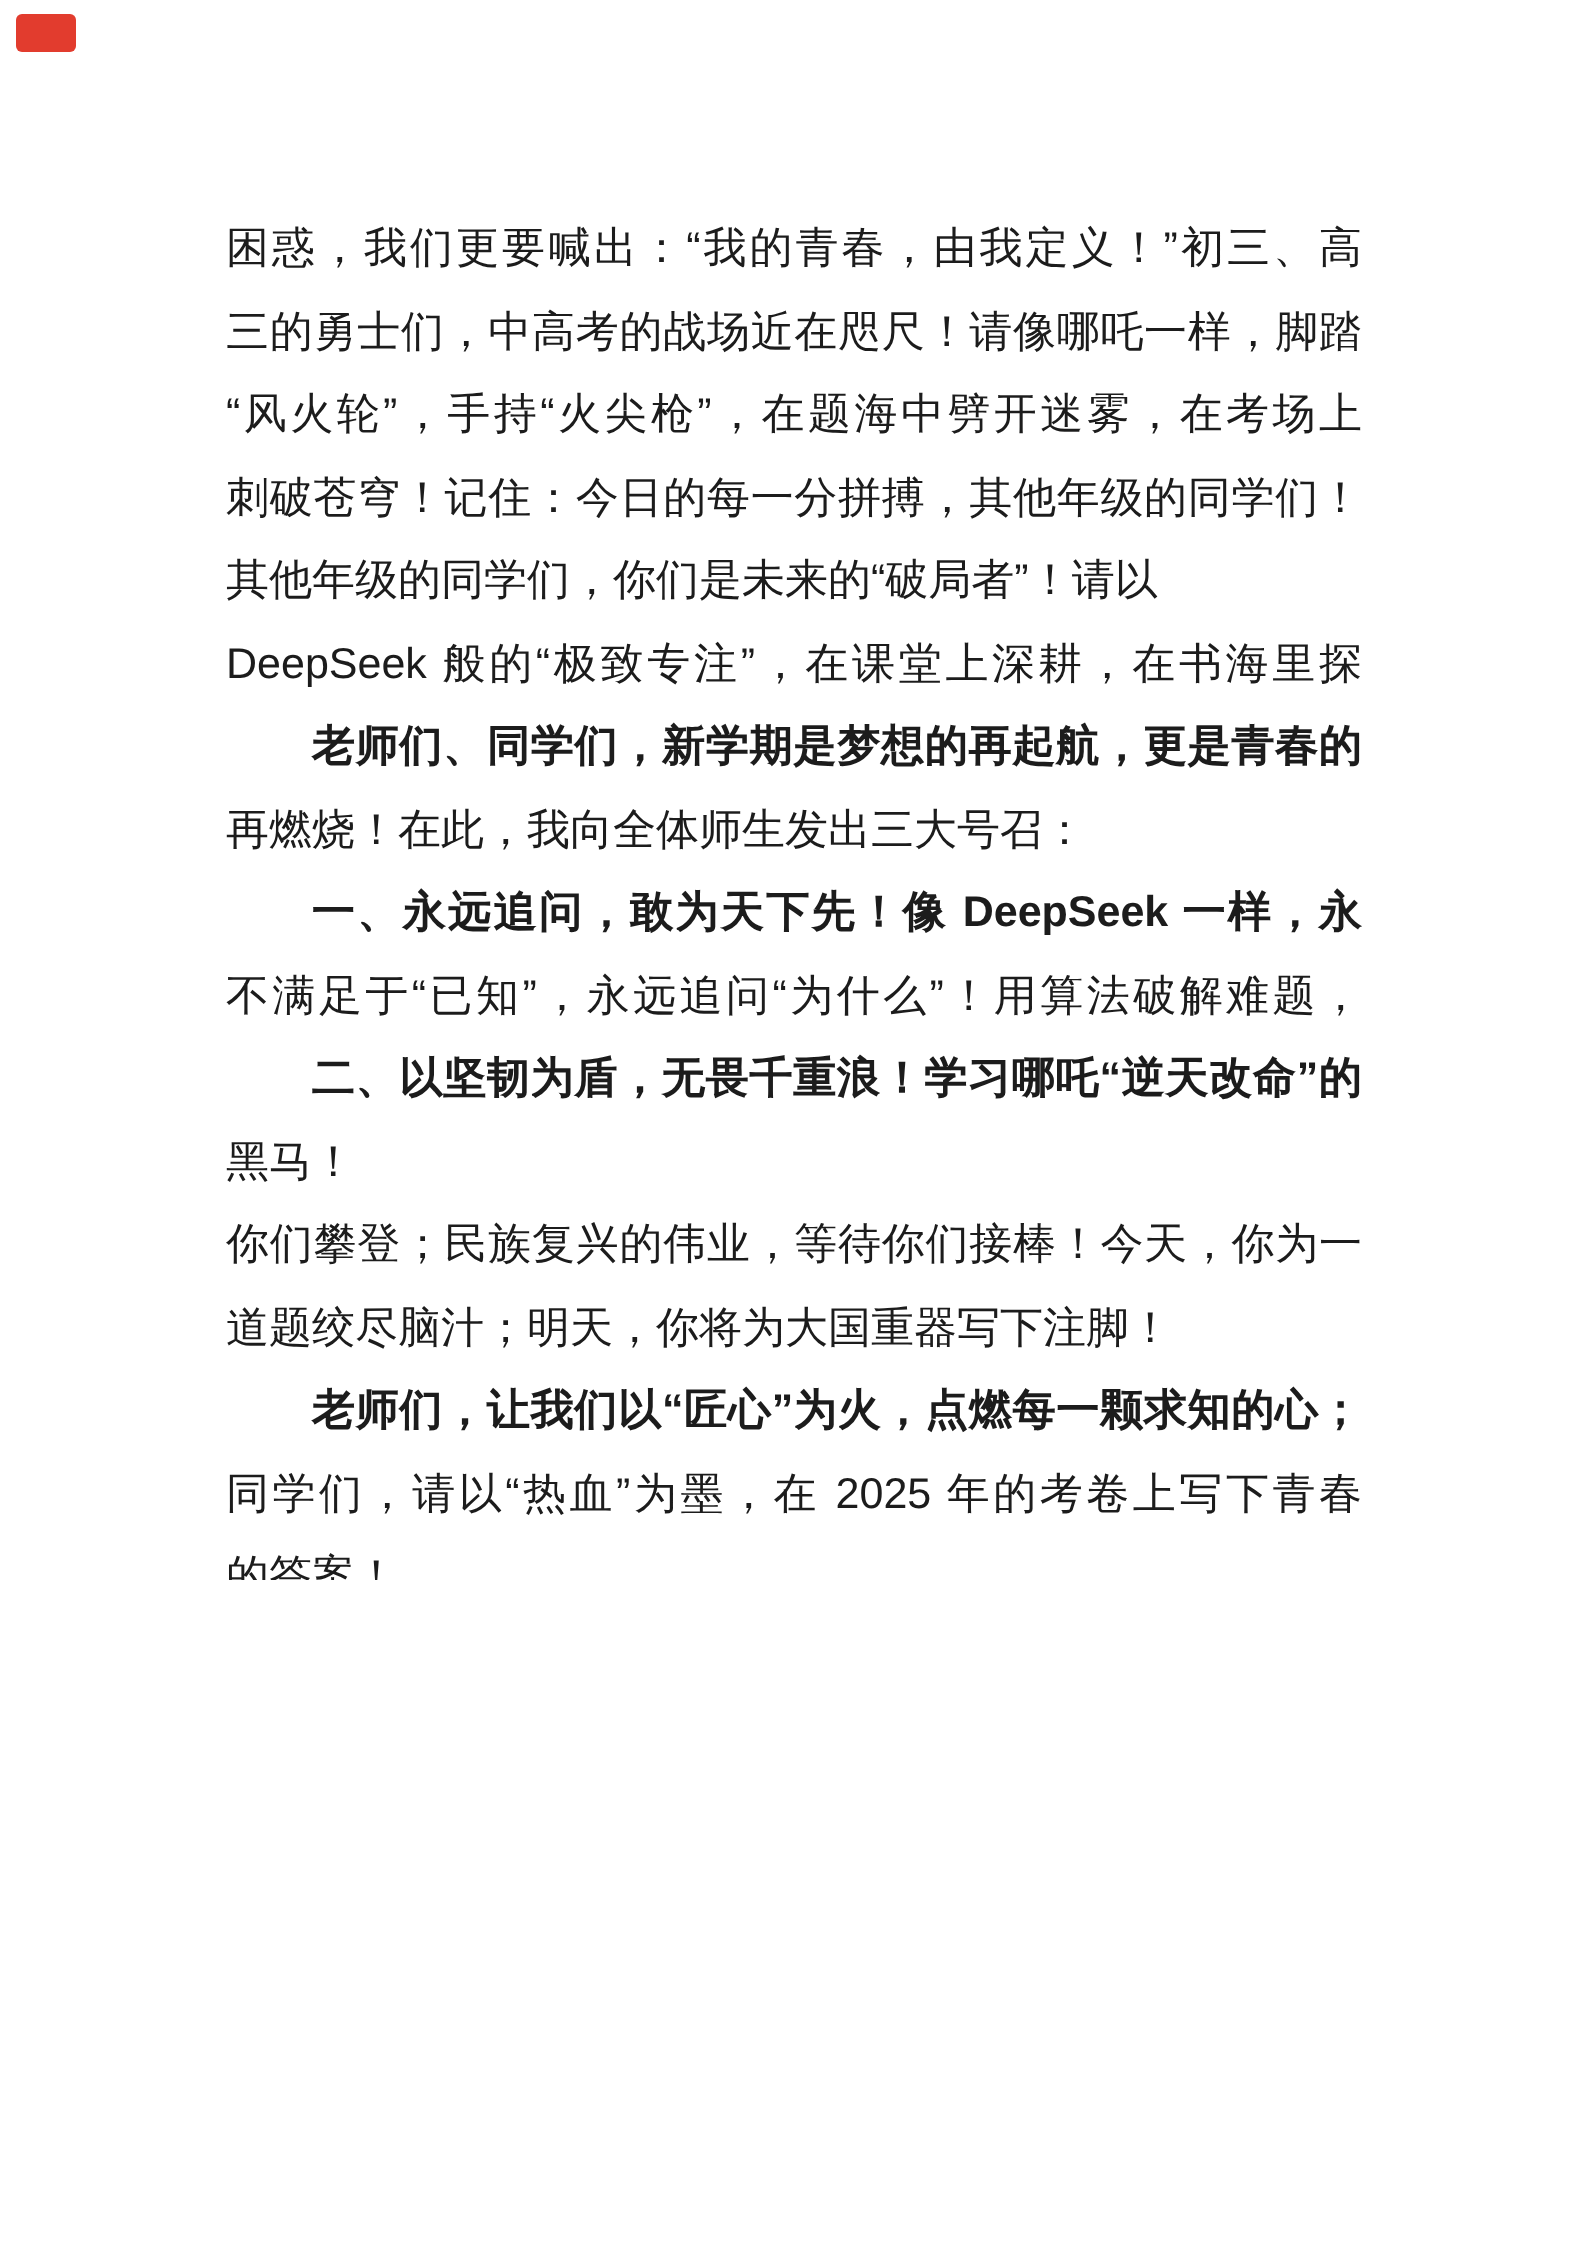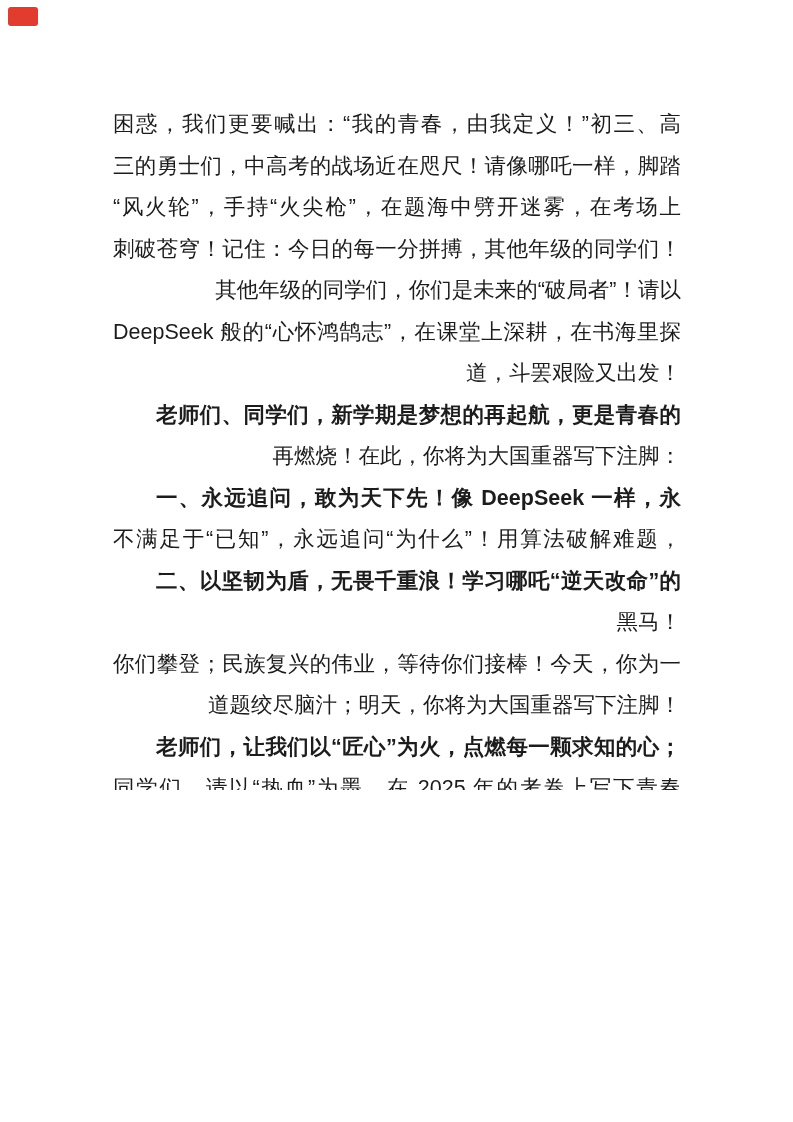--- a/index.html
+++ b/index.html
@@ -22,21 +22,21 @@
     top: 104px;
     width: 568px;
   }
   .line {
     font-size: 21.5px;
     line-height: 41.5px;
     height: 41.5px;
     color: #1c1c1c;
     font-weight: 400;
     white-space: normal;
-    text-align: right;
+    text-align: left;
     overflow: visible;
   }
   .line.full {
     text-align: justify;
     text-align-last: justify;
   }
   .line.indent {
     text-indent: 2em;
     font-weight: bold;
   }
@@ -86,24 +86,23 @@
 <div class="page">
 
   <div class="wm-top"></div>
 
   <div class="doc">
       <div class="line full">困惑，我们更要喊出：“我的青春，由我定义！”初三、高</div>
       <div class="line full">三的勇士们，中高考的战场近在咫尺！请像哪吒一样，脚踏</div>
       <div class="line full">“风火轮”，手持“火尖枪”，在题海中劈开迷雾，在考场上</div>
       <div class="line full">刺破苍穹！记住：今日的每一分拼搏，其他年级的同学们！</div>
       <div class="line">其他年级的同学们，你们是未来的“破局者”！请以</div>
-      <div class="line full">DeepSeek 般的“心怀鸿鹄志”，在课堂上深耕，在书海里探</div>
-      <div class="line">道，斗罢艰险又出发！</div>
+      <div class="line full">DeepSeek 般的“极致专注”，在课堂上深耕，在书海里探</div>
       <div class="line indent full">老师们、同学们，新学期是梦想的再起航，更是青春的</div>
-      <div class="line">再燃烧！在此，你将为大国重器写下注脚：</div>
+      <div class="line">再燃烧！在此，我向全体师生发出三大号召：</div>
       <div class="line indent full">一、永远追问，敢为天下先！像 DeepSeek 一样，永</div>
       <div class="line full">不满足于“已知”，永远追问“为什么”！用算法破解难题，</div>
       <div class="line indent full">二、以坚韧为盾，无畏千重浪！学习哪吒“逆天改命”的</div>
       <div class="line">黑马！</div>
       <div class="line full">你们攀登；民族复兴的伟业，等待你们接棒！今天，你为一</div>
       <div class="line">道题绞尽脑汁；明天，你将为大国重器写下注脚！</div>
       <div class="line indent full">老师们，让我们以“匠心”为火，点燃每一颗求知的心；</div>
       <div class="line full">同学们，请以“热血”为墨，在 2025 年的考卷上写下青春</div>
       <div class="line">的答案！</div>
     </div>

